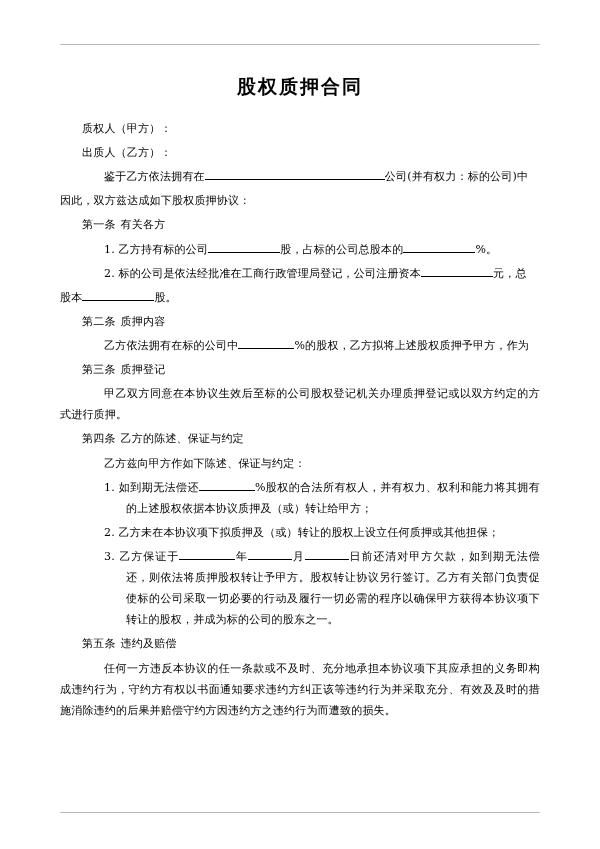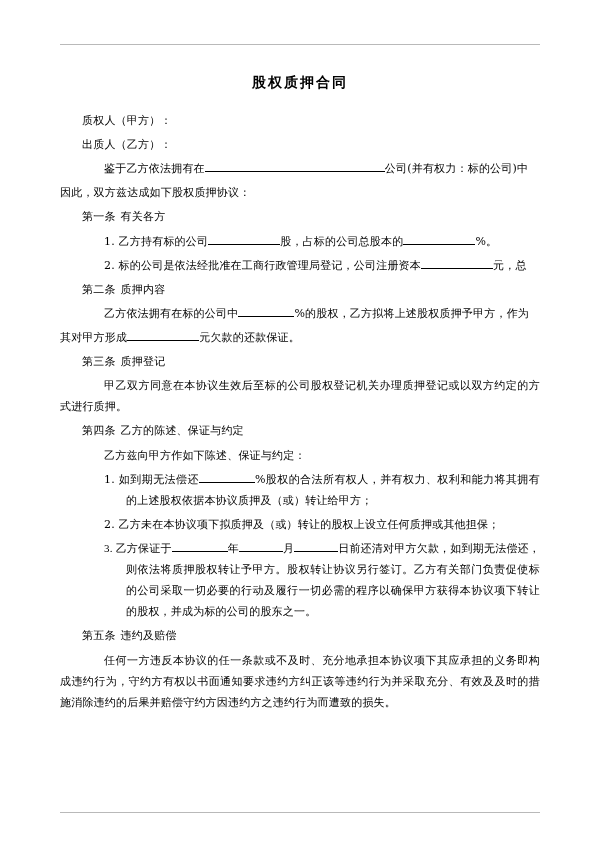--- a/index.html
+++ b/index.html
@@ -34,21 +34,21 @@
   .bottomline {
     position: absolute;
     left: 60px;
     right: 60px;
     bottom: 36px;
     height: 1px;
     background: #b9b9b9;
   }
   .doc-title {
     text-align: center;
-    font-size: 14px;
+    font-size: 19px;
     font-weight: bold;
     letter-spacing: 2px;
     margin: 22px 0 18px 0;
     font-family: "DejaVu Serif", "Liberation Serif", serif;
   }
   p {
     margin: 0 0 3px 0;
     font-size: 11px;
     line-height: 1.92;
     text-align: justify;
@@ -88,29 +88,29 @@
 
   <p class="ind1">质权人（甲方）：</p>
   <p class="ind1">出质人（乙方）：</p>
 
   <p class="ind2"><span>鉴于乙方依法拥有在</span><span class="fill u-xxl"></span><span>公司(并有权力：标的公司)中</span></p>
   <p class="ind0">因此，双方兹达成如下股权质押协议：</p>
 
   <p class="ind1 sec-head"><span class="num">第一条</span><span>有关各方</span></p>
   <p class="hang" style="padding-left:66px;"><span>1.</span> <span>乙方持有标的公司</span><span class="fill u-l"></span><span>股，占标的公司总股本的</span><span class="fill u-l"></span><span>%。</span></p>
   <p class="hang" style="padding-left:66px;"><span>2.</span> <span>标的公司是依法经批准在工商行政管理局登记，公司注册资本</span><span class="fill u-l"></span><span>元，总</span></p>
+  <p class="ind0"><span>股本</span><span class="fill u-l"></span><span>股。</span></p>
 
   <p class="ind1 sec-head"><span class="num">第二条</span><span>质押内容</span></p>
   <p class="ind2"><span>乙方依法拥有在标的公司中</span><span class="fill u-m"></span><span>%的股权，乙方拟将上述股权质押予甲方，作为</span></p>
-  <p class="ind0"><span>其对甲方形成</span><span class="fill u-l"></span><span>元欠款的还款保证。</span></p>
 
   <p class="ind1 sec-head"><span class="num">第三条</span><span>质押登记</span></p>
   <p class="ind2">甲乙双方同意在本协议生效后至标的公司股权登记机关办理质押登记或以双方约定的方式进行质押。</p>
 
   <p class="ind1 sec-head"><span class="num">第四条</span><span>乙方的陈述、保证与约定</span></p>
   <p class="ind2">乙方兹向甲方作如下陈述、保证与约定：</p>
   <p class="hang" style="padding-left:66px;"><span>1.</span> <span>如到期无法偿还</span><span class="fill u-m"></span><span>%股权的合法所有权人，并有权力、权利和能力将其拥有的上述股权依据本协议质押及（或）转让给甲方；</span></p>
   <p class="hang" style="padding-left:66px;"><span>2.</span> <span>乙方未在本协议项下拟质押及（或）转让的股权上设立任何质押或其他担保；</span></p>
-  <p class="hang" style="padding-left:66px;font-family:Liberation Serif, serif;"><span>3.</span> <span>乙方保证于</span><span class="fill u-m"></span><span>年</span><span class="fill u-s"></span><span>月</span><span class="fill u-s"></span><span>日前还清对甲方欠款，如到期无法偿还，则依法将质押股权转让予甲方。股权转让协议另行签订。乙方有关部门负责促使标的公司采取一切必要的行动及履行一切必需的程序以确保甲方获得本协议项下转让的股权，并成为标的公司的股东之一。</span></p>
+  <p class="hang" style="padding-left:66px;"><span>3.</span> <span>乙方保证于</span><span class="fill u-m"></span><span>年</span><span class="fill u-s"></span><span>月</span><span class="fill u-s"></span><span>日前还清对甲方欠款，如到期无法偿还，则依法将质押股权转让予甲方。股权转让协议另行签订。乙方有关部门负责促使标的公司采取一切必要的行动及履行一切必需的程序以确保甲方获得本协议项下转让的股权，并成为标的公司的股东之一。</span></p>
 
   <p class="ind1 sec-head"><span class="num">第五条</span><span>违约及赔偿</span></p>
   <p class="ind2">任何一方违反本协议的任一条款或不及时、充分地承担本协议项下其应承担的义务即构成违约行为，守约方有权以书面通知要求违约方纠正该等违约行为并采取充分、有效及及时的措施消除违约的后果并赔偿守约方因违约方之违约行为而遭致的损失。</p>
 </div>
 
 </body></html>

